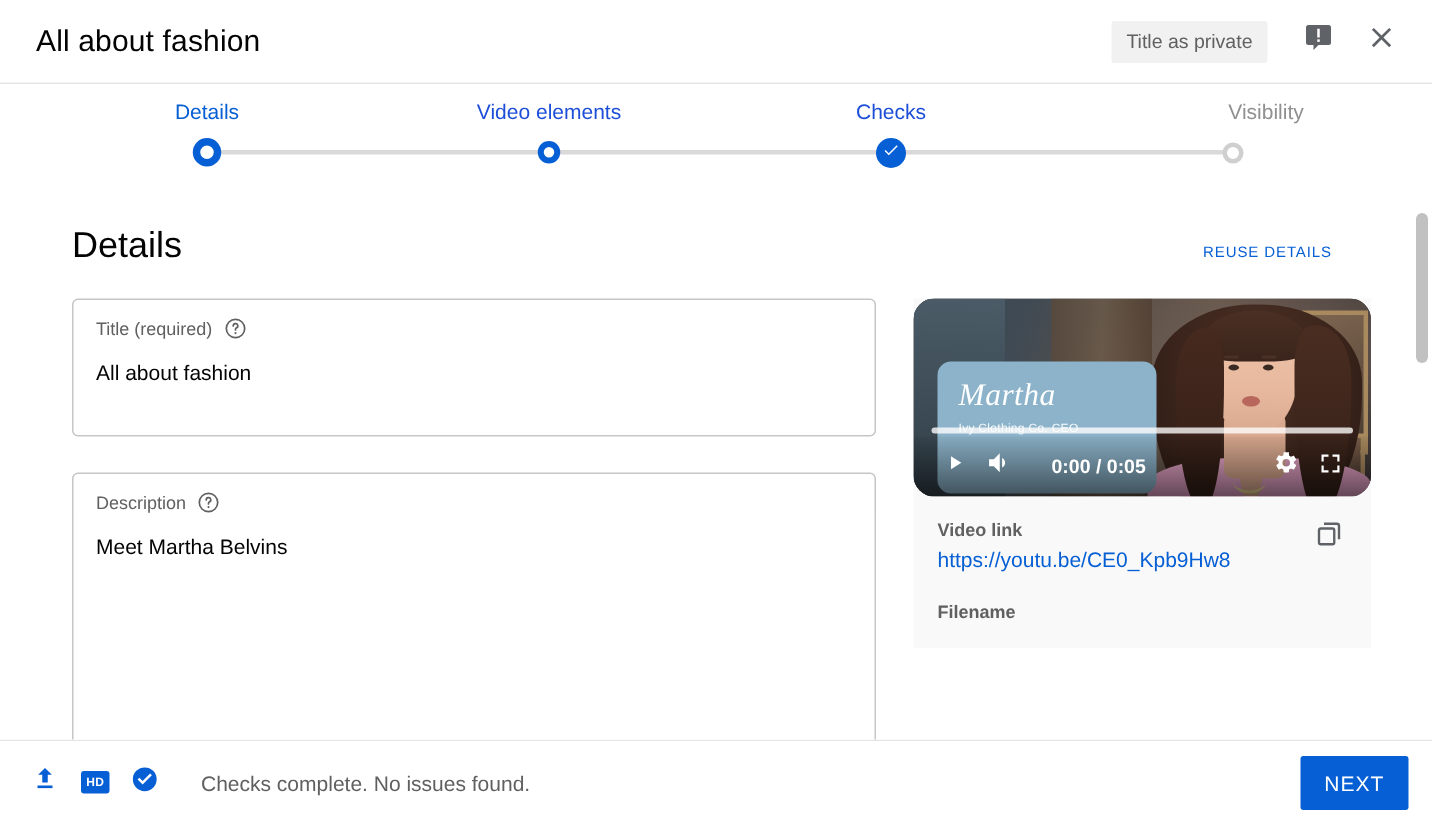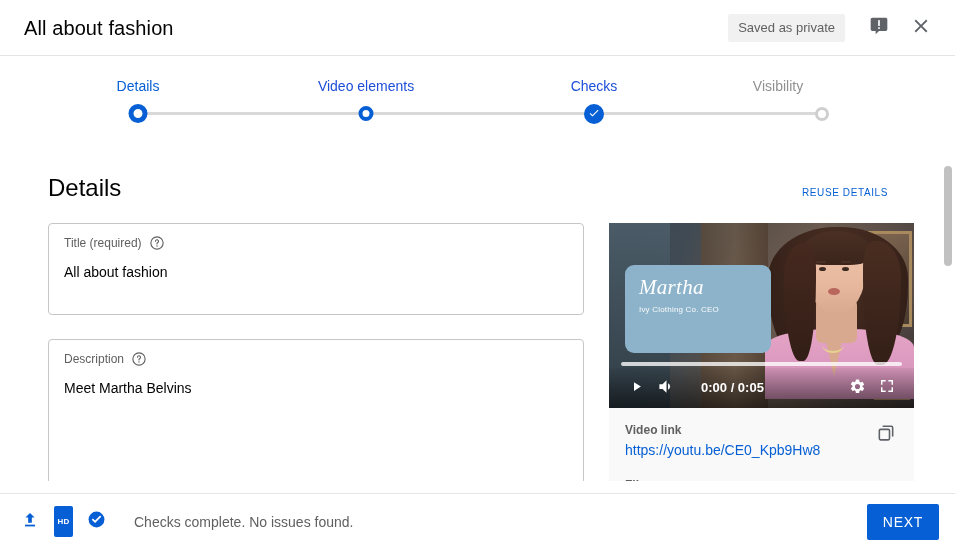--- a/index.html
+++ b/index.html
@@ -13,21 +13,20 @@
     color: #030303;
   }
 
   #app {
     position: relative;
     width: 955px;
     height: 549px;
     background: #fff;
     display: flex;
     flex-direction: column;
-    gap: 12px;
   }
 
   
   .dialog-header {
     height: 56px;
     min-height: 56px;
     display: flex;
     align-items: center;
     padding: 0 14px 0 24px;
     border-bottom: 1px solid #e5e5e5;
@@ -229,23 +228,24 @@
   
   .video-panel {
     width: 305px;
     background: #f9f9f9;
     border-radius: 0;
     overflow: hidden;
   }
   .player {
     position: relative;
     width: 305px;
-    height: 185px;
+    height: 132px;
     background: #1a1a1a;
     overflow: hidden;
+    border-radius: 14px;
   }
 
   
   .frame-bg {
     position: absolute; inset: 0;
     background:
       radial-gradient(ellipse 70% 60% at 78% 28%, #6d5c55 0%, rgba(109,92,85,0) 62%),
       linear-gradient(105deg, #3b4550 0%, #3f4a54 22%, #5b5148 44%, #6a5a4e 60%, #574b45 78%, #413a38 100%);
   }
   .bg-shelf {
@@ -463,21 +463,21 @@
     padding: 0 16px 0 14px;
     background: #fff;
   }
   .status-icons {
     display: flex;
     align-items: center;
     gap: 14px;
     margin-left: 6px;
   }
   .hd-badge {
-    width: 19px; height: 31px;
+    width: 19px; height: 15px;
     background: #065fd4;
     border-radius: 2px;
     color: #fff;
     font-size: 8px;
     font-weight: bold;
     display: flex;
     align-items: center;
     justify-content: center;
     letter-spacing: .3px;
   }
@@ -504,21 +504,21 @@
 </style>
 </head>
 <body>
 
 <div id="app">
 
   <div class="dialog-header">
     <div class="dialog-title">All about fashion</div>
     <div class="header-spacer"></div>
 
-    <div class="saved-badge">Saved as private</div>
+    <div class="saved-badge">Title as private</div>
 
     <div class="icon-btn feedback-wrap">
       <span>
         <svg width="20" height="20" viewBox="0 0 24 24">
           <path fill="#5f6368" d="M20 2H4a2 2 0 0 0-2 2v12a2 2 0 0 0 2 2h4v4l4-4h8a2 2 0 0 0 2-2V4a2 2 0 0 0-2-2z"></path>
           <rect x="11" y="5" width="2" height="7" fill="#ffffff"></rect>
           <rect x="11" y="13.5" width="2" height="2" fill="#ffffff"></rect>
         </svg>
       </span>
     </div>
@@ -538,21 +538,21 @@
 
       <div class="step active" style="left:138px">
         <div class="step-label">Details</div>
       </div>
       <div class="step done" style="left:366px">
         <div class="step-label">Video elements</div>
       </div>
       <div class="step done" style="left:594px">
         <div class="step-label">Checks</div>
       </div>
-      <div class="step future" style="left:778px">
+      <div class="step future" style="left:844px">
         <div class="step-label">Visibility</div>
       </div>
 
       <div class="dot-row">
         <div class="dot current" style="left:138px"></div>
         <div class="dot open" style="left:366px"></div>
         <div class="dot checked" style="left:594px">
           <span>
             <svg width="12" height="12" viewBox="0 0 24 24">
               <path d="M9 16.2 4.8 12l-1.4 1.4L9 19 21 7l-1.4-1.4z" fill="#ffffff"></path>

